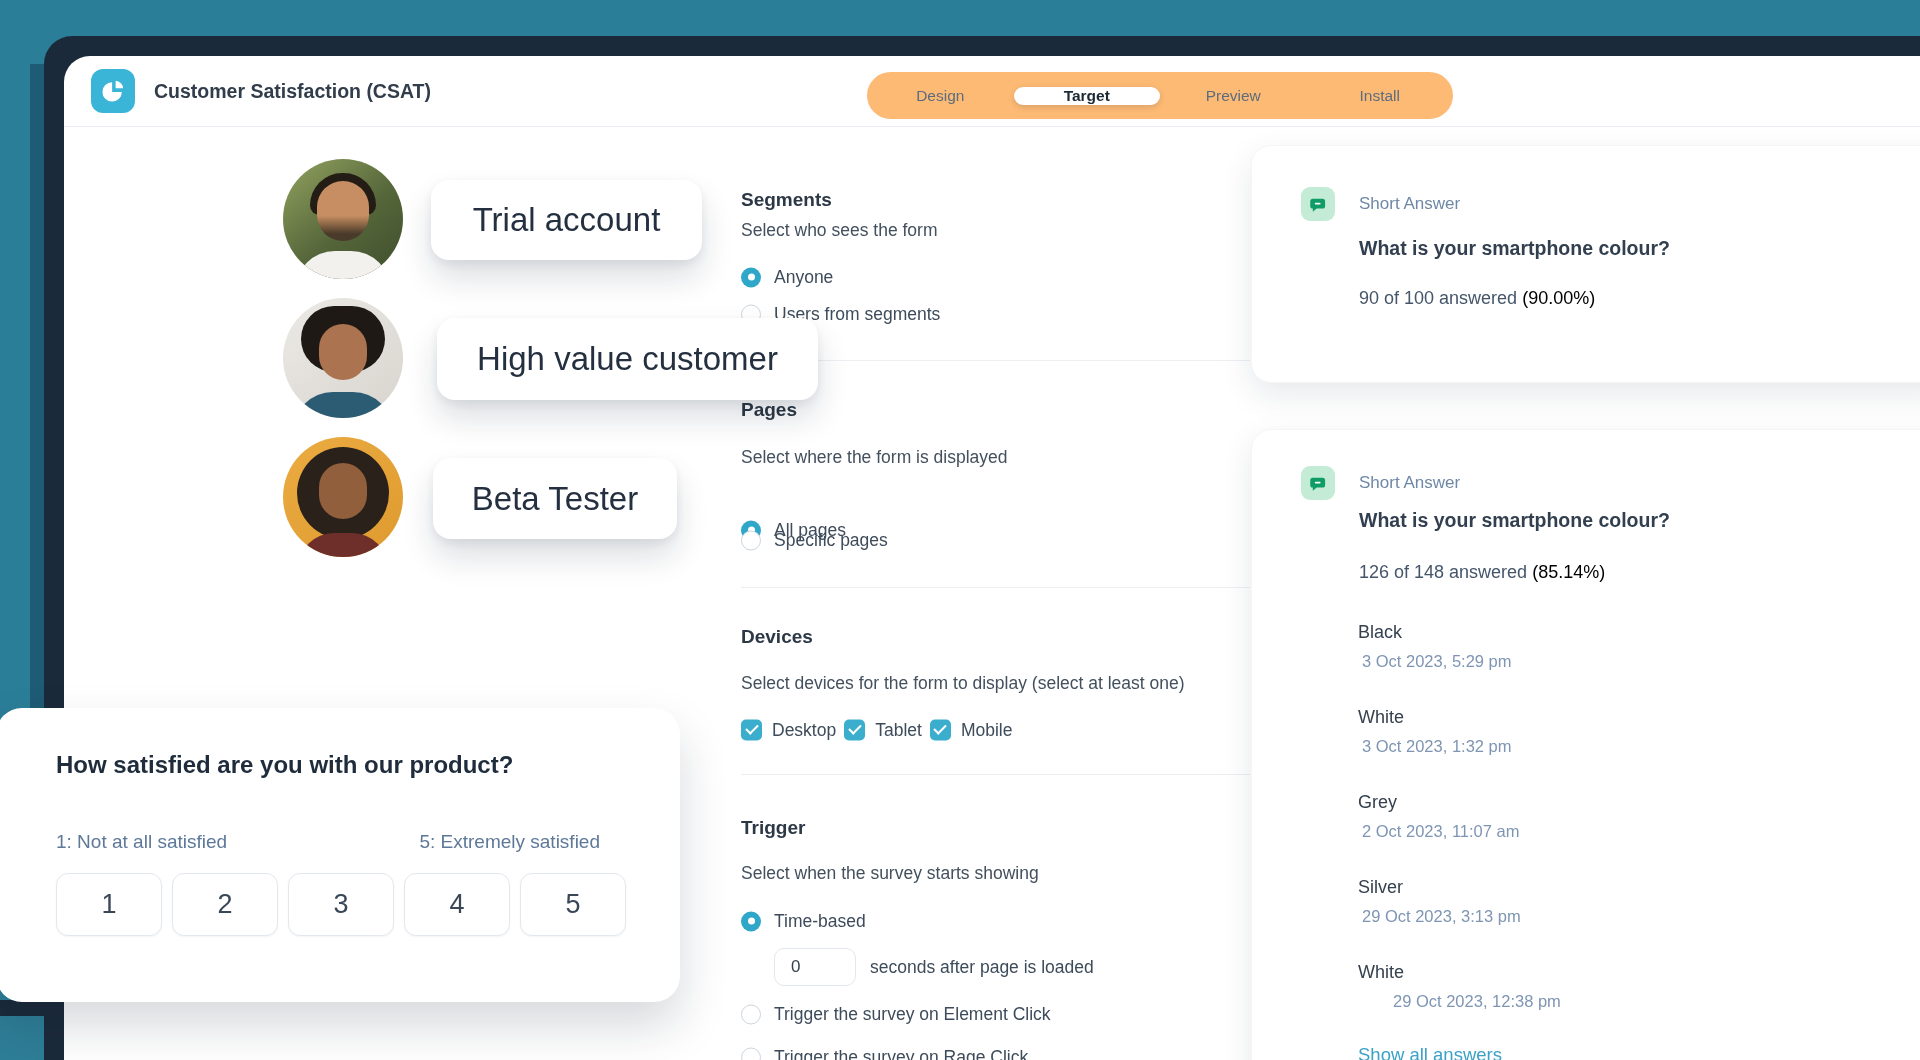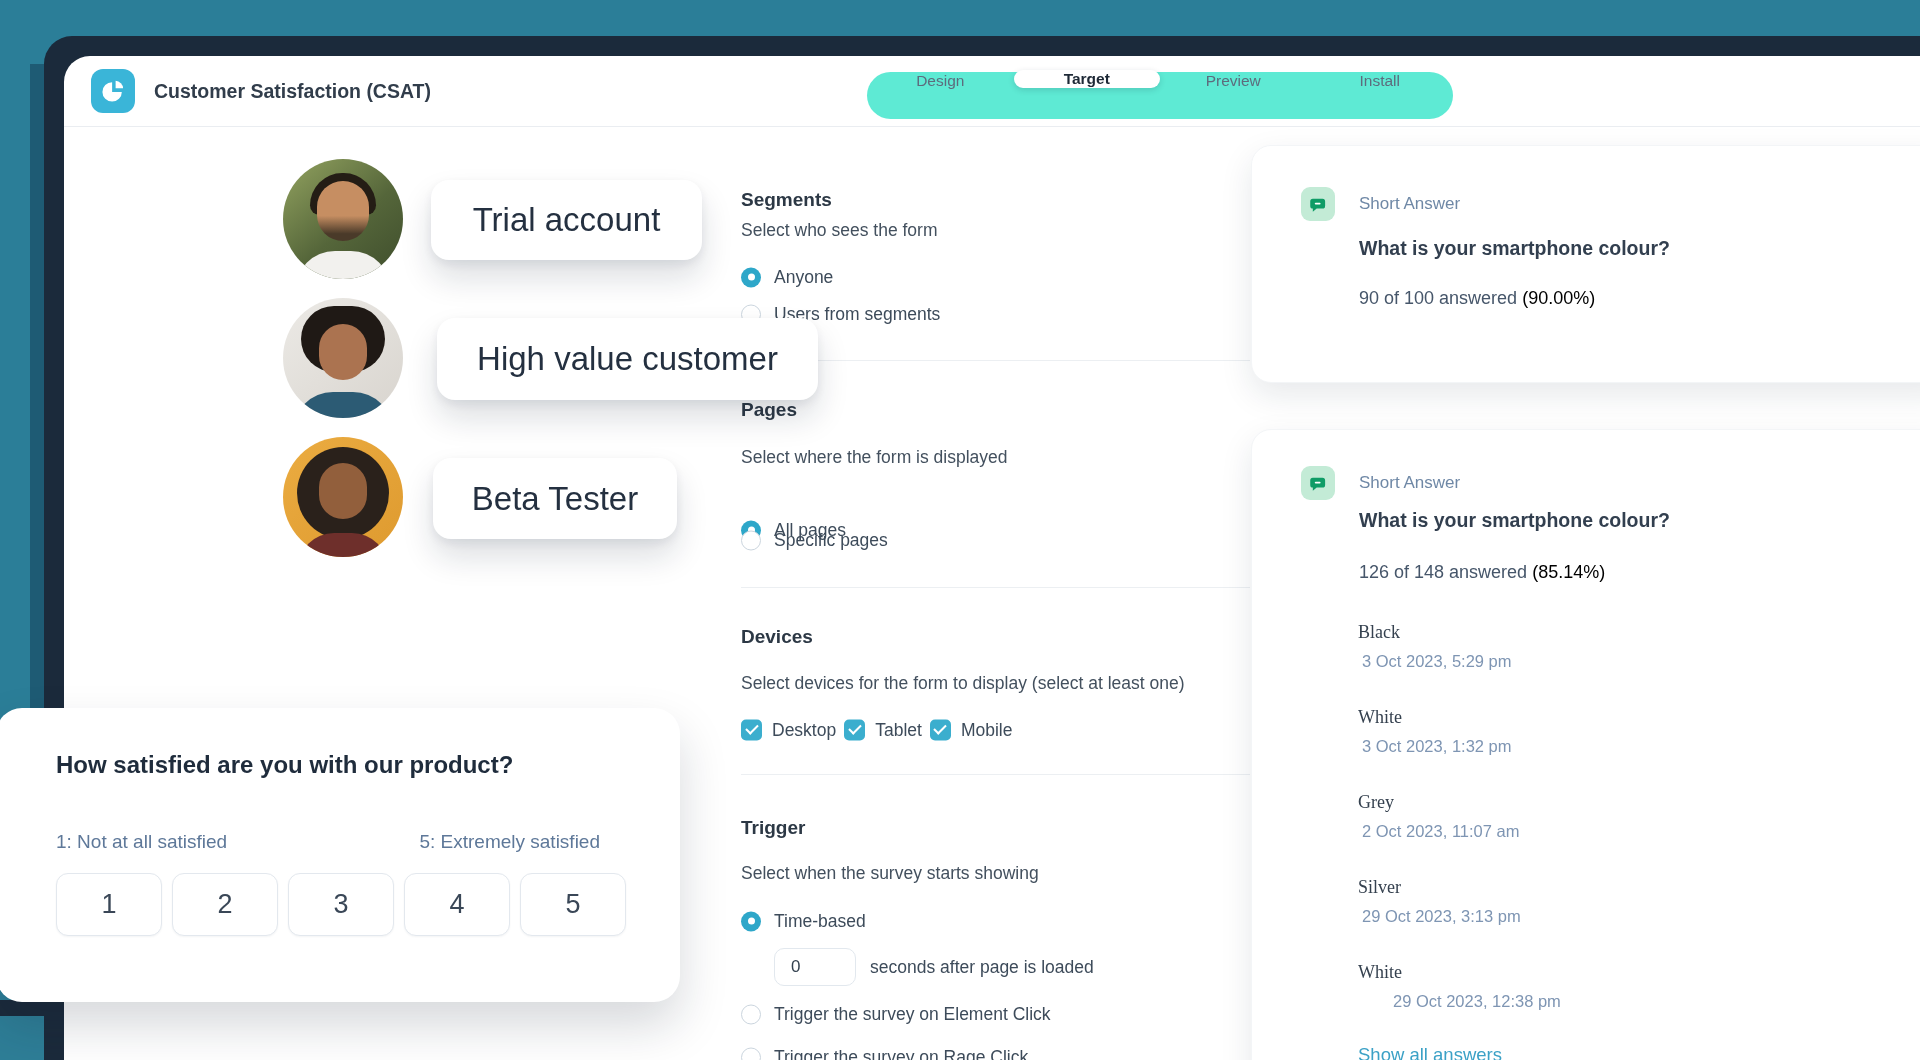--- a/index.html
+++ b/index.html
@@ -15,22 +15,22 @@
 
   
   .window{position:absolute;left:64px;top:56px;width:1856px;height:1004px;background:#fff;
           border-top-left-radius:26px;overflow:hidden;}
   .header-hr{position:absolute;left:0;top:70px;width:100%;height:1px;background:#EAEDF1;}
   .logo{position:absolute;left:27px;top:13px;width:44px;height:44px;border-radius:12px;
         background:#3AB5D8;display:flex;align-items:center;justify-content:center;}
   .app-title{position:absolute;left:90px;top:35px;transform:translateY(-50%);
              font-size:19.5px;font-weight:700;color:#313D4B;}
 
-  .tabs{position:absolute;left:803px;top:16px;width:586px;height:47px;background:#5eead4;
-        border-radius:24px;display:flex;align-items:flex-start;}
+  .tabs{position:absolute;left:803px;top:16px;width:586px;height:47px;background:#fdba74;
+        border-radius:24px;display:flex;align-items:center;}
   .tab{flex:1;display:flex;align-items:center;justify-content:center;font-size:15.5px;
        color:#5D6C7D;cursor:pointer;}
   .tab.active{background:#fff;border-radius:24px;margin:-2px 0;box-shadow:0 2px 6px rgba(20,35,55,.16);
        font-weight:700;color:#1E2936;}
 
   
   .avatar{position:absolute;width:120px;height:120px;border-radius:50%;overflow:hidden;z-index:8;}
   .avatar .face{position:absolute;left:50%;transform:translateX(-50%);border-radius:50%;}
   .avatar .hair{position:absolute;left:50%;transform:translateX(-50%);}
   .avatar .shirt{position:absolute;left:50%;transform:translateX(-50%);}
@@ -74,21 +74,21 @@
 
   
   .rcard{position:absolute;left:1187px;width:700px;background:#fff;border-radius:20px;
          border:1px solid #F3F5F7;box-shadow:0 12px 32px rgba(20,35,55,.10);z-index:12;}
   .qicon{position:absolute;left:49px;width:34px;height:34px;border-radius:9px;background:#C3EBD6;
          display:flex;align-items:center;justify-content:center;}
   .qtype{position:absolute;left:107px;transform:translateY(-50%);font-size:17px;color:#6F88A6;}
   .qtext{position:absolute;left:107px;transform:translateY(-50%);font-size:19.5px;font-weight:700;color:#323F4F;}
   .qansw{position:absolute;left:107px;transform:translateY(-50%);font-size:18px;color:#46566A;}
   .qansw .pct{color:#000000;}
-  .ans-t{position:absolute;left:106px;transform:translateY(-50%);font-size:18px;color:#35414F;font-family:Liberation Serif, serif;}
+  .ans-t{position:absolute;left:106px;transform:translateY(-50%);font-size:18px;color:#35414F;}
   .ans-d{position:absolute;left:110px;transform:translateY(-50%);font-size:16.5px;color:#7E95B3;}
   .show-all{position:absolute;left:106px;transform:translateY(-50%);font-size:18.5px;color:#3BA1C6;
          text-decoration:underline;cursor:pointer;}
 
   
   .scard{position:absolute;left:-4px;top:708px;width:684px;height:294px;background:#fff;
          border-radius:26px;box-shadow:0 24px 48px rgba(15,30,50,.17);z-index:30;}
   .s-title{position:absolute;left:60px;top:57px;transform:translateY(-50%);font-size:24px;
          font-weight:700;color:#1F2C3C;}
   .s-min{position:absolute;left:60px;top:134px;transform:translateY(-50%);font-size:19px;color:#5E7899;}

